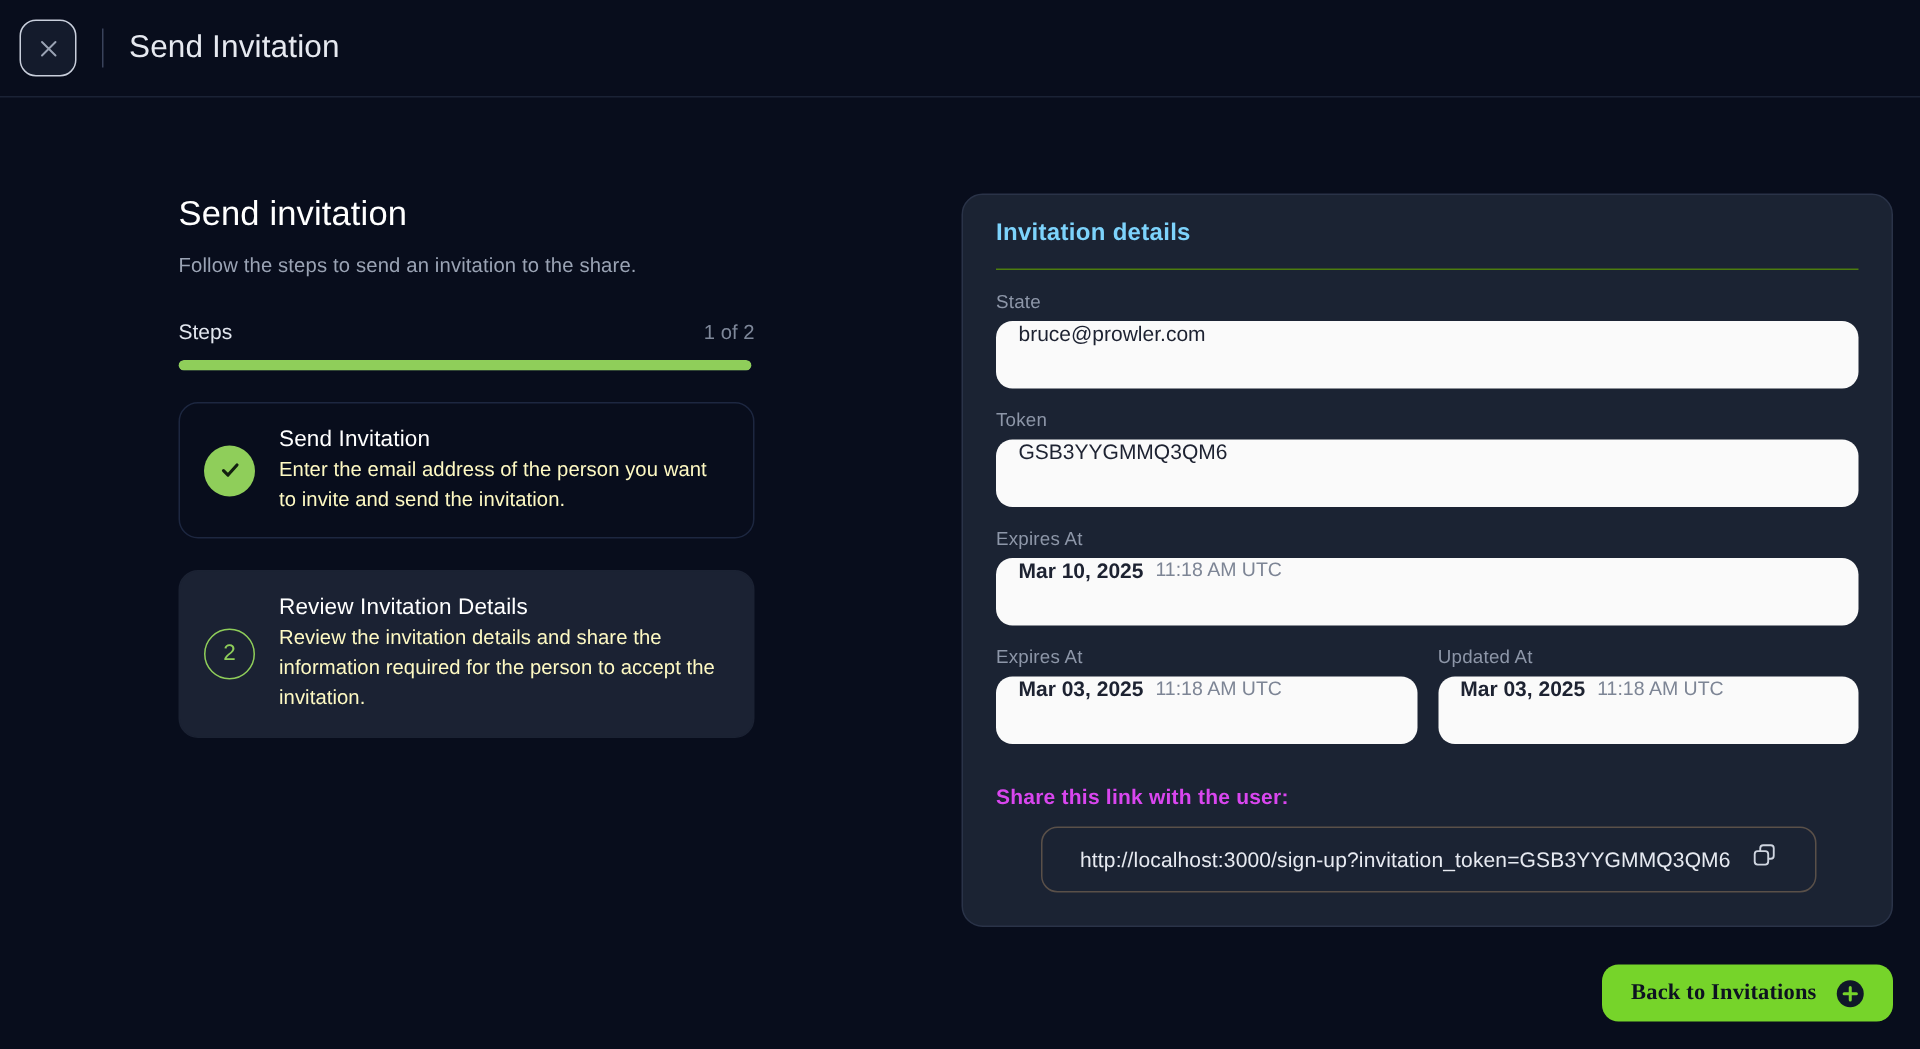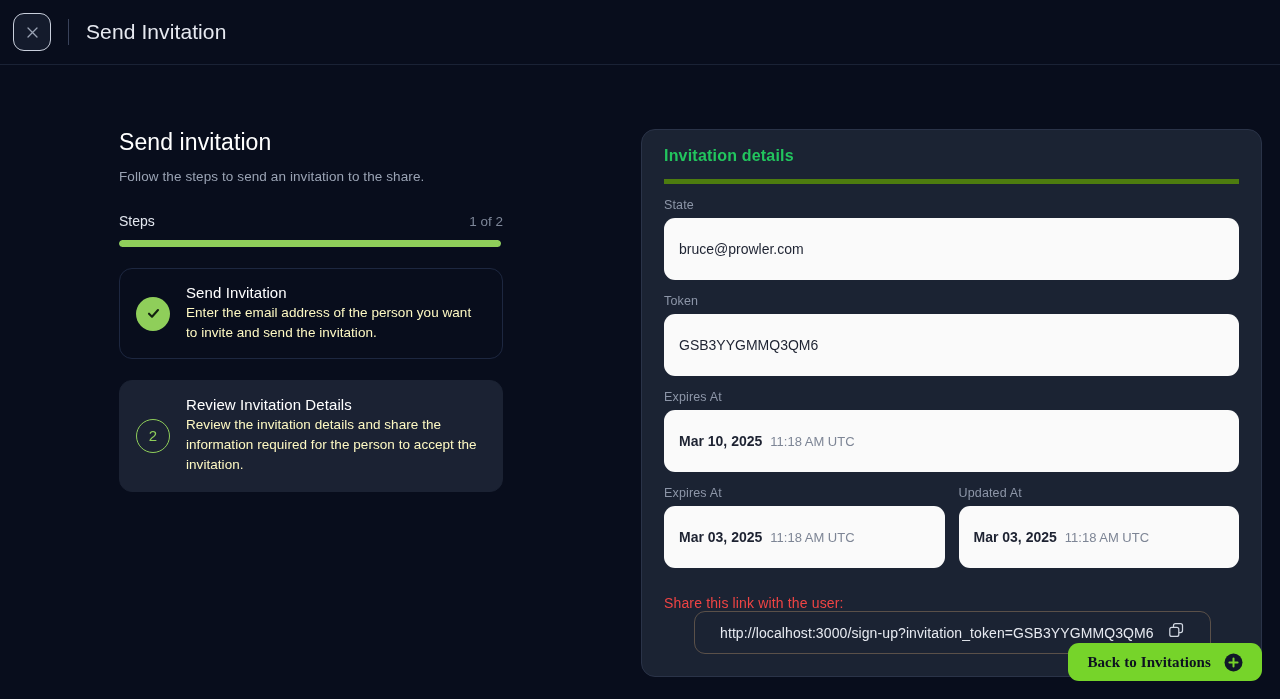--- a/index.html
+++ b/index.html
@@ -150,62 +150,62 @@
     top: 64px;
     width: 621px;
     background: #1b2333;
     border: 1px solid #2a3348;
     border-radius: 14px;
     padding: 17px 22px 22px 22px;
   }
   .panel-title {
     font-size: 16px;
     font-weight: bold;
-    color: #22c55e;
+    color: #7dd3fc;
     letter-spacing: .2px;
     padding-bottom: 14px;
-    border-bottom: 5px solid #4d7c0f;
+    border-bottom: 1px solid #4d7c0f;
   }
   .field { margin-top: 14px; }
   .field-label {
     font-size: 12.5px;
     color: #8d96a8;
     margin-bottom: 6px;
     letter-spacing: .15px;
   }
   .field-input {
-    height: 62px;
+    height: 45px;
     background: #fafafa;
     border-radius: 11px;
     display: flex;
-    align-items: center;
+    align-items: flex-start;
     padding: 0 15px;
     gap: 8px;
     font-size: 14px;
     color: #1d2231;
     white-space: nowrap;
     overflow: hidden;
   }
   .field-input .strong { color: #1d2231; font-weight: bold; }
   .field-input .muted { color: #7d8595; font-size: 13px; }
 
   .grid2 {
     display: flex;
     gap: 14px;
     margin-top: 14px;
   }
   .grid2 > .field { flex: 1; margin-top: 0; min-width: 0; }
 
   .share-block { margin-top: 27px; }
   .share-label {
     font-size: 14px;
-    font-weight: normal;
-    color: #ef4444;
+    font-weight: bold;
+    color: #d946ef;
     letter-spacing: .15px;
-    margin-bottom: 0;
+    margin-bottom: 12px;
   }
   .share-box {
     margin-left: 30px;
     display: inline-flex;
     align-items: center;
     gap: 14px;
     border: 1px solid #5a5049;
     border-radius: 11px;
     padding: 10px 25px;
     background: transparent;

